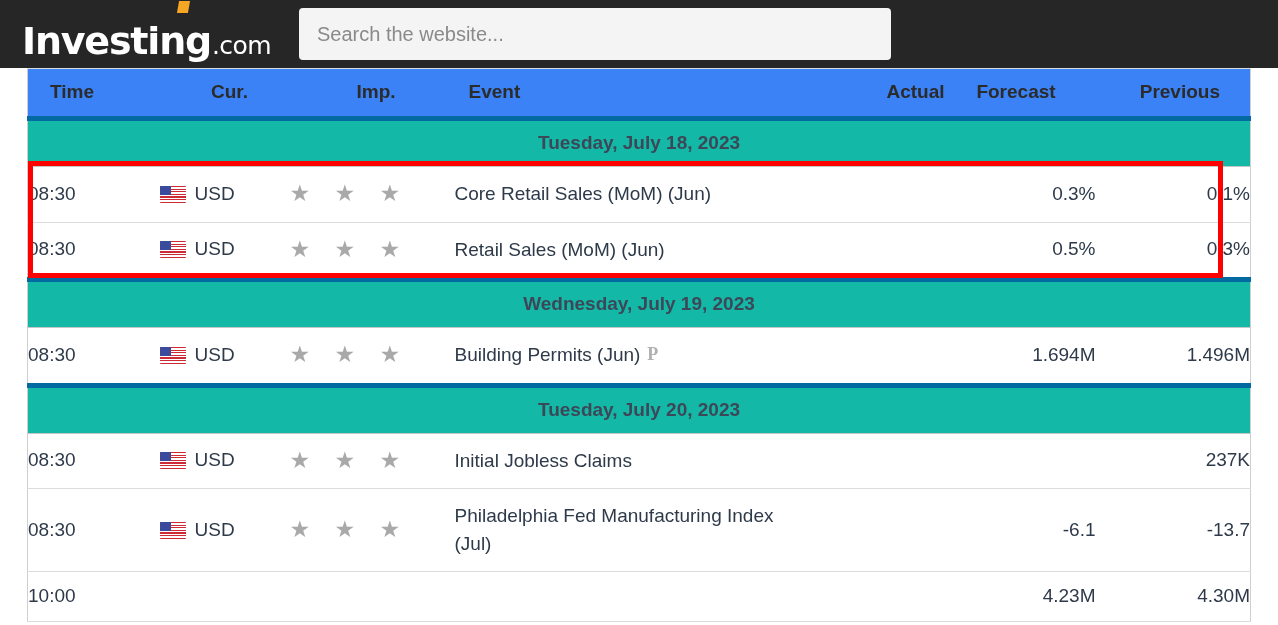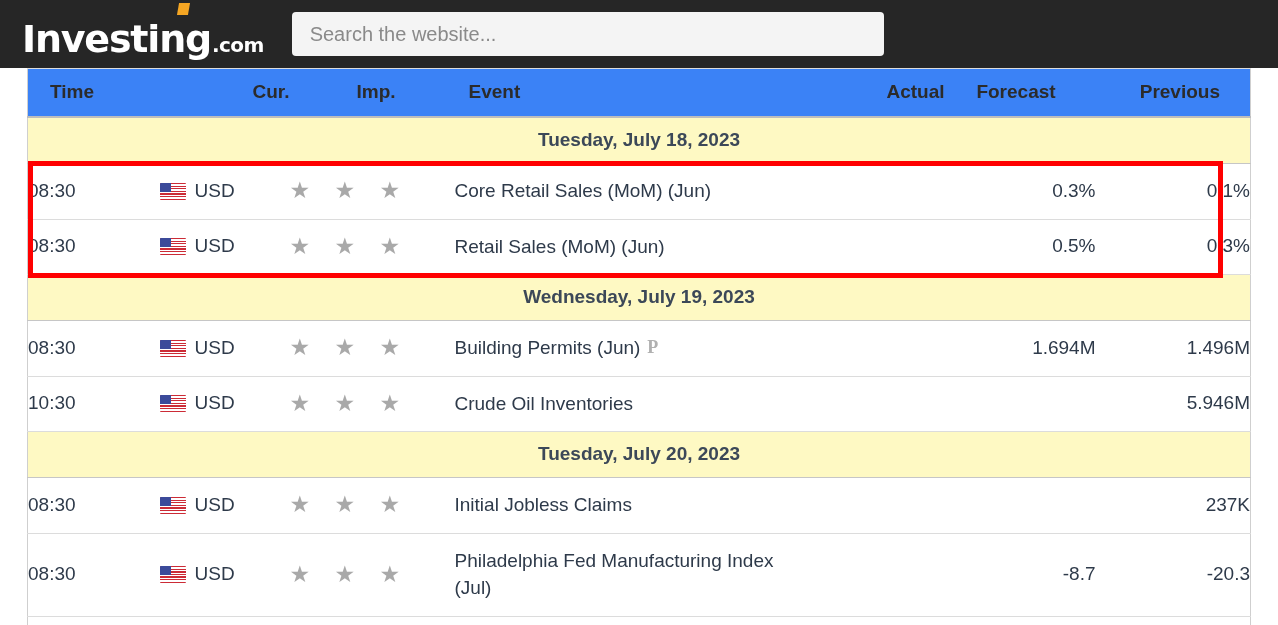--- a/index.html
+++ b/index.html
@@ -42,32 +42,32 @@
   .logo-dot {
     position: absolute;
     width: 11px;
     height: 12px;
     background: #f5a623;
     top: -6px;
     left: 156px;
     transform: skewX(-10deg);
   }
   .logo-tld {
-    font-size: 20px;
-    font-weight: bold;
+    font-size: 25px;
+    font-weight: normal;
     letter-spacing: -0.6px;
     line-height: 1;
     margin-left: 1px;
     font-family: "DejaVu Sans", sans-serif;
     margin-top: 26px;
   }
   .search-box {
     margin-left: 28px;
     width: 592px;
-    height: 44px;
+    height: 52px;
     background: #f4f4f4;
     border: none;
     border-radius: 4px;
     font-size: 20px;
     color: #3b3b3b;
     padding: 0 18px;
     box-sizing: border-box;
     font-family: "Liberation Sans", sans-serif;
     outline: none;
   }
@@ -98,46 +98,46 @@
     font-size: 19px;
     font-weight: bold;
     color: #2b2b2b;
     padding: 12px 0 13px 0;
     border-bottom: 2px solid #bdbdbd !important;
     border-top: 1px solid #cfcfcf;
     background: #3b82f6;
     white-space: nowrap;
   }
   th.th-time   { text-align: left; padding-left: 22px; }
-  th.th-cur    { text-align: right; padding-left: 10px;}
+  th.th-cur    { text-align: center; padding-left: 10px;}
   th.th-imp    { text-align: center; padding-left: 8px; }
   th.th-event  { text-align: left; padding-left: 14px;}
   th.th-actual,
   th.th-forecast,
   th.th-previous { text-align: right; }
   th.th-actual   { padding-right: 10px; }
   th.th-forecast { padding-right: 18px; text-align: center; }
   th.th-previous { padding-right: 30px; }
 
   col.c-time     { width: 132px; }
   col.c-cur      { width: 130px; }
   col.c-imp      { width: 165px; }
   col.c-event    { width: 340px; }
   col.c-actual   { width: 160px; }
   col.c-forecast { width: 141px; }
   col.c-previous { width: 155px; }
 
   tr.date-row td {
-    background: #fef9c3;
+    background: #14b8a6;
     text-align: center;
     font-size: 19px;
     font-weight: bold;
     color: #3c4858;
     padding: 11px 0 12px 0;
-    border-top: 1px solid #0369a1;
+    border-top: 5px solid #0369a1;
     border-bottom: 1px solid #c6c6c6;
   }
 
   tr.event-row td {
     font-size: 19px;
     color: #2e3a4a;
     padding: 13px 0 14px 0;
     vertical-align: middle;
     background: #ffffff;
   }
@@ -279,49 +279,40 @@
         </tr>
         <tr class="event-row">
           <td class="cell-time">08:30</td>
           <td class="cell-cur"><span class="flag"><span class="stripes"></span><span class="canton"></span></span><span>USD</span></td>
           <td class="cell-imp"><span class="star">★ ★ ★</span></td>
           <td class="cell-event"><span>Building Permits (Jun)</span><span class="p-badge">P</span></td>
           <td class="cell-actual"></td>
           <td class="cell-forecast">1.694M</td>
           <td class="cell-previous">1.496M</td>
         </tr>
-        <tr class="event-row">
-          <td class="cell-time">10:30</td>
-          <td class="cell-cur"><span class="flag"><span class="stripes"></span><span class="canton"></span></span><span>USD</span></td>
-          <td class="cell-imp"><span class="star">★ ★ ★</span></td>
-          <td class="cell-event"><span>Crude Oil Inventories</span></td>
-          <td class="cell-actual"></td>
-          <td class="cell-forecast"></td>
-          <td class="cell-previous">5.946M</td>
-        </tr>
         <tr class="date-row">
           <td colspan="7">Tuesday, July 20, 2023</td>
         </tr>
         <tr class="event-row">
           <td class="cell-time">08:30</td>
           <td class="cell-cur"><span class="flag"><span class="stripes"></span><span class="canton"></span></span><span>USD</span></td>
           <td class="cell-imp"><span class="star">★ ★ ★</span></td>
           <td class="cell-event"><span>Initial Jobless Claims</span></td>
           <td class="cell-actual"></td>
           <td class="cell-forecast"></td>
           <td class="cell-previous">237K</td>
         </tr>
         <tr class="event-row">
           <td class="cell-time">08:30</td>
           <td class="cell-cur"><span class="flag"><span class="stripes"></span><span class="canton"></span></span><span>USD</span></td>
           <td class="cell-imp"><span class="star">★ ★ ★</span></td>
           <td class="cell-event"><span>Philadelphia Fed Manufacturing Index (Jul)</span></td>
           <td class="cell-actual"></td>
-          <td class="cell-forecast">-8.7</td>
-          <td class="cell-previous">-20.3</td>
+          <td class="cell-forecast">-6.1</td>
+          <td class="cell-previous">-13.7</td>
         </tr>
         <tr class="event-row">
           <td class="cell-time">10:00</td>
           <td class="cell-cur"></td>
           <td class="cell-imp"></td>
           <td class="cell-event"></td>
           <td class="cell-actual"></td>
           <td class="cell-forecast">4.23M</td>
           <td class="cell-previous">4.30M</td>
         </tr>

